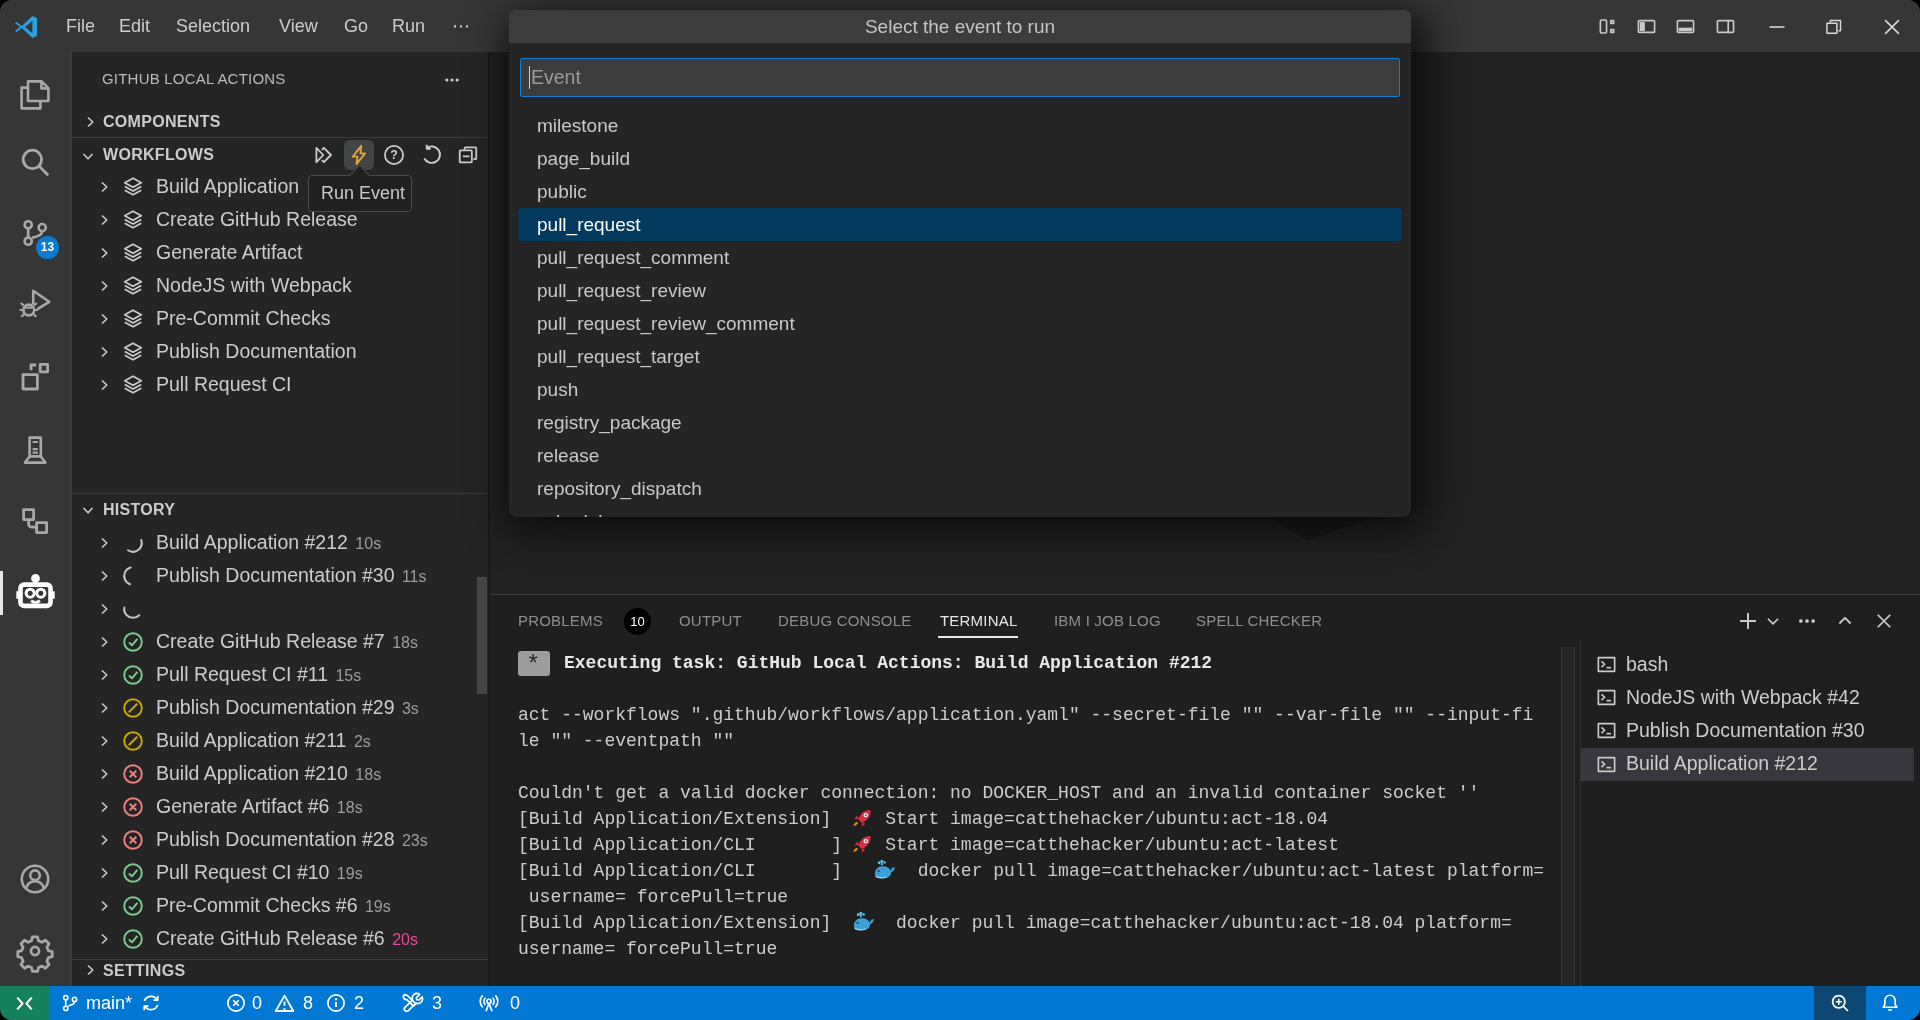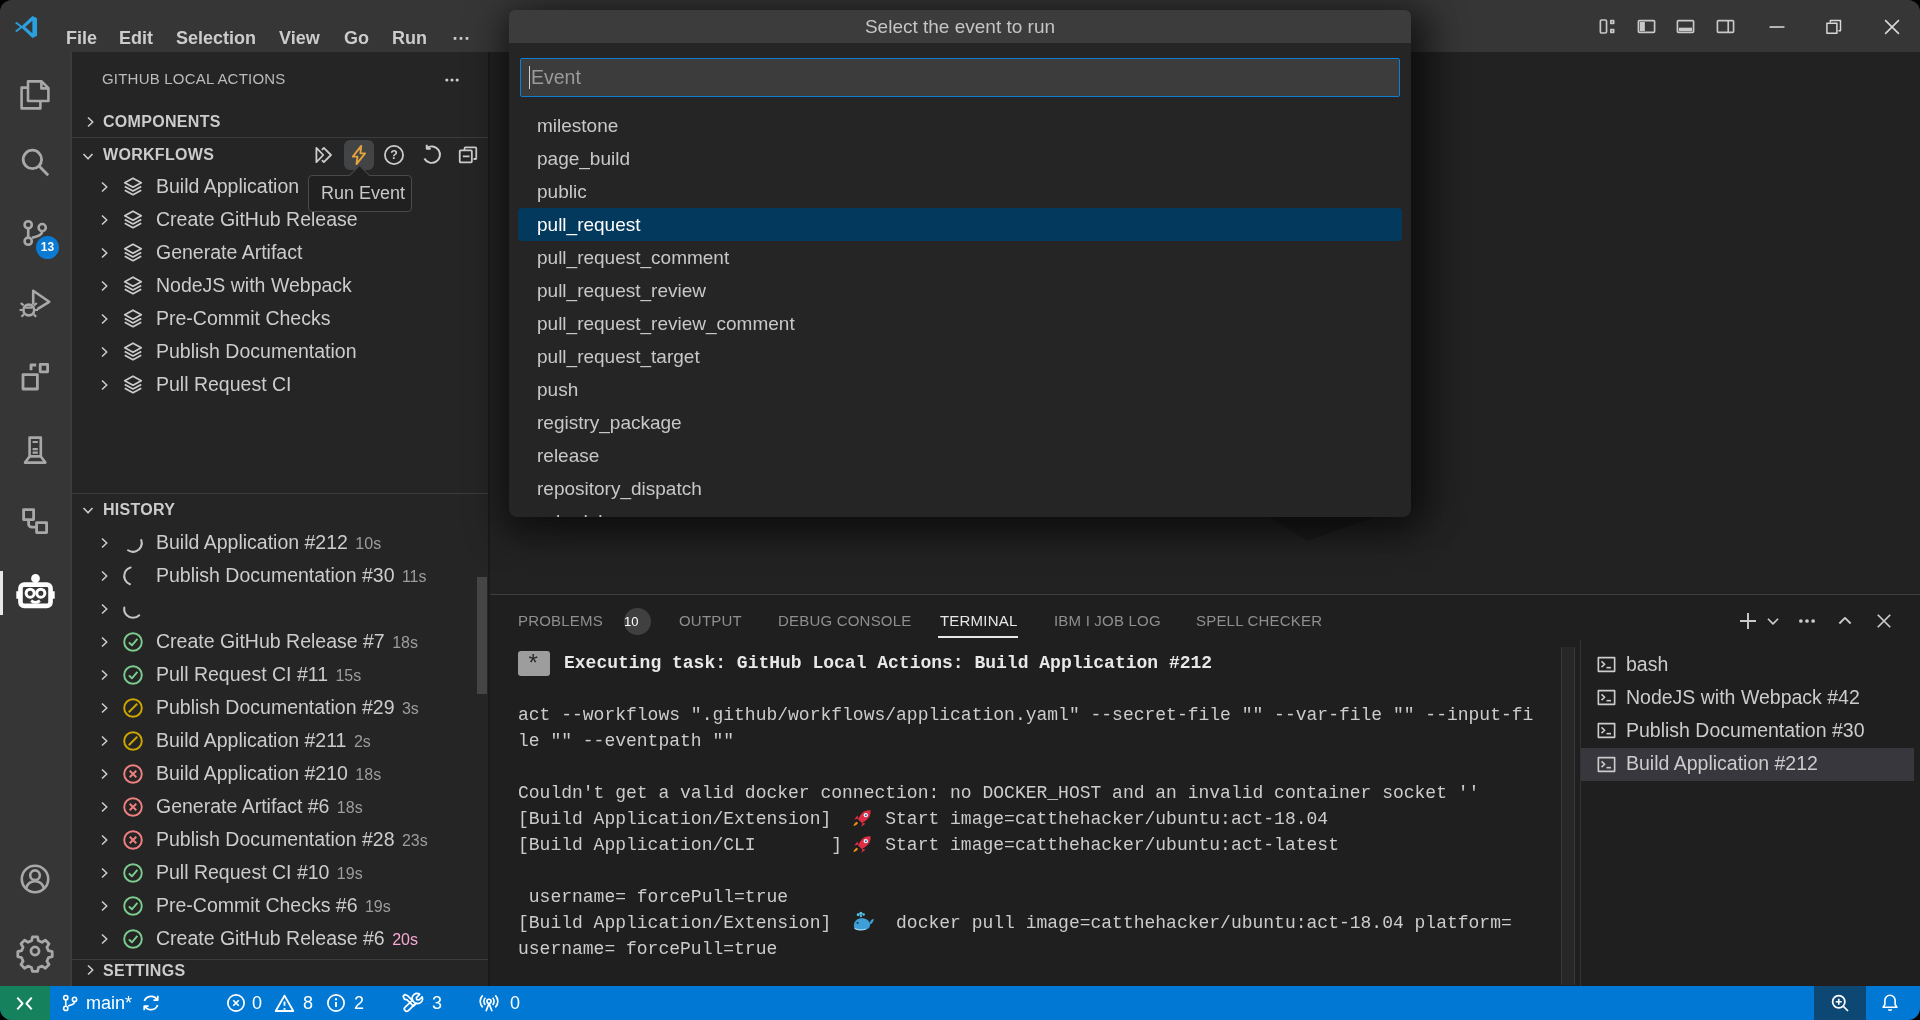--- a/index.html
+++ b/index.html
@@ -1,19 +1,19 @@
 <!DOCTYPE html>
 <html><head><meta charset="utf-8">
 <style>
 html,body{margin:0;padding:0;width:1920px;height:1020px;background:#000;overflow:hidden;}
 body{font-family:"Liberation Sans",sans-serif;}
 .abs{position:absolute;}
 #win{position:absolute;left:0;top:0;width:1920px;height:1020px;border-radius:12px;overflow:hidden;background:#1f1f1f;}
 .tb{left:0;top:0;width:1920px;height:52px;background:#363637;}
-.menu{color:#cccccc;font-size:18px;line-height:52px;top:12px;height:57px;font-weight:bold;}
+.menu{color:#cccccc;font-size:18px;line-height:52px;top:0;height:57px;}
 .ab{left:0;top:52px;width:72px;height:934px;background:#363637;}
 .sb{left:72px;top:52px;width:416px;height:934px;background:#252526;border-right:2px solid #1a1a1a;}
 .ed{left:490px;top:52px;width:1430px;height:542px;background:#222222;}
 .pn{left:490px;top:595px;width:1430px;height:391px;background:#1f1f1f;}
 .st{left:0;top:986px;width:1920px;height:34px;background:#0078d4;}
 .hdr{font-weight:bold;color:#cccccc;font-size:16px;line-height:33px;height:33px;}
 svg{position:absolute;overflow:visible;}
 .qp{left:509px;top:10px;width:902px;height:507px;background:#252526;border-radius:6px 6px 8px 8px;box-shadow:0 10px 34px 8px rgba(0,0,0,0.5),26px 0 34px 0px rgba(0,0,0,0.28);}
 .qr{left:518px;width:884px;height:33px;line-height:33px;color:#c8c8c8;font-size:19px;padding-left:19px;box-sizing:border-box;}
 </style></head><body>
@@ -313,40 +313,40 @@
       <path d="M5 8.3 L7.2 10.4 L11.2 5.8" stroke="#7ccc8e" stroke-width="1.4" fill="none" stroke-linejoin="round"></path>
     </svg>
 <div class="abs" style="left:156px;top:890.9px;font-size:19.5px;line-height:29.25px;color:#cccccc;font-weight:normal;letter-spacing:0;white-space:pre;font-family:'Liberation Sans',sans-serif;">Pre-Commit Checks #6 <span style="font-size:16px;color:#9d9d9d;padding-left:2px">19s</span></div>
 <svg class="abs" style="left:96px;top:930.5px" width="16" height="16" viewBox="0 0 16 16">
       <path d="M6 3.5 L10.8 8 L6 12.5" stroke="#cccccc" stroke-width="1.6" fill="none" stroke-linejoin="round"></path>
     </svg>
 <svg class="abs" style="left:122px;top:927.5px" width="22" height="22" viewBox="0 0 16 16">
       <circle cx="8" cy="8" r="6.4" stroke="#7ccc8e" stroke-width="1.4" fill="none"></circle>
       <path d="M5 8.3 L7.2 10.4 L11.2 5.8" stroke="#7ccc8e" stroke-width="1.4" fill="none" stroke-linejoin="round"></path>
     </svg>
-<div class="abs" style="left:156px;top:923.9px;font-size:19.5px;line-height:29.25px;color:#cccccc;font-weight:normal;letter-spacing:0;white-space:pre;font-family:'Liberation Sans',sans-serif;">Create GitHub Release #6 <span style="font-size:16px;color:#f9a8d4;padding-left:2px">20s</span></div>
+<div class="abs" style="left:156px;top:923.9px;font-size:19.5px;line-height:29.25px;color:#cccccc;font-weight:normal;letter-spacing:0;white-space:pre;font-family:'Liberation Sans',sans-serif;">Create GitHub Release #6 <span style="font-size:16px;color:#ec4899;padding-left:2px">20s</span></div>
 <div class="abs" style="left:72px;top:959px;width:416px;height:1px;background:#3c3c3c"></div>
 <svg class="abs" style="left:82px;top:962px" width="16" height="16" viewBox="0 0 16 16">
       <path d="M6 3.5 L10.8 8 L6 12.5" stroke="#cccccc" stroke-width="1.6" fill="none" stroke-linejoin="round"></path>
     </svg>
 <div class="abs hdr" style="left:103px;top:953.5px;letter-spacing:0.3px">SETTINGS</div>
 <div class="abs" style="left:477px;top:577px;width:10px;height:117px;background:rgba(130,130,130,0.35);"></div>
 <div class="abs ed"></div>
 <svg class="abs" style="left:1258px;top:480px" width="160" height="65" viewBox="0 0 160 65">
       <path d="M12 37 L49 61 L120 36 L120 0 L60 20 Z" fill="#1b1b1c"></path>
     </svg>
 <div class="abs pn"></div>
 <div class="abs" style="left:490px;top:593.5px;width:1430px;height:1.5px;background:#3e3e3f"></div>
 <div class="abs" style="left:518px;top:609.8px;font-size:15px;line-height:22.5px;color:#8f8f8f;font-weight:normal;letter-spacing:0.2px;white-space:pre;font-family:'Liberation Sans',sans-serif;">PROBLEMS</div>
 <div class="abs" style="left:679px;top:609.8px;font-size:15px;line-height:22.5px;color:#8f8f8f;font-weight:normal;letter-spacing:0.2px;white-space:pre;font-family:'Liberation Sans',sans-serif;">OUTPUT</div>
 <div class="abs" style="left:778px;top:609.8px;font-size:15px;line-height:22.5px;color:#8f8f8f;font-weight:normal;letter-spacing:0.2px;white-space:pre;font-family:'Liberation Sans',sans-serif;">DEBUG CONSOLE</div>
 <div class="abs" style="left:940px;top:609.8px;font-size:15px;line-height:22.5px;color:#e7e7e7;font-weight:normal;letter-spacing:0.2px;white-space:pre;font-family:'Liberation Sans',sans-serif;">TERMINAL</div>
 <div class="abs" style="left:1054px;top:609.8px;font-size:15px;line-height:22.5px;color:#8f8f8f;font-weight:normal;letter-spacing:0.2px;white-space:pre;font-family:'Liberation Sans',sans-serif;">IBM I JOB LOG</div>
 <div class="abs" style="left:1196px;top:609.8px;font-size:15px;line-height:22.5px;color:#8f8f8f;font-weight:normal;letter-spacing:0.2px;white-space:pre;font-family:'Liberation Sans',sans-serif;">SPELL CHECKER</div>
-<div class="abs" style="left:624px;top:608px;width:27px;height:27px;border-radius:14px;background:#404040;color:#ffffff;font-size:13px;text-align:left;line-height:27px;">10</div>
+<div class="abs" style="left:624px;top:608px;width:27px;height:27px;border-radius:14px;background:#000000;color:#ffffff;font-size:13px;text-align:center;line-height:27px;">10</div>
 <div class="abs" style="left:938px;top:636px;width:80px;height:1.5px;background:#e7e7e7"></div>
 <svg class="abs" style="left:1737px;top:610px" width="22" height="22" viewBox="0 0 16 16">
       <path d="M8 2.2 V13.8 M2.2 8 H13.8" stroke="#cccccc" stroke-width="1.4" fill="none" stroke-linejoin="round"></path>
     </svg>
 <svg class="abs" style="left:1764px;top:612px" width="18" height="18" viewBox="0 0 16 16">
       <path d="M3.5 6 L8 10.5 L12.5 6" stroke="#cccccc" stroke-width="1.5" fill="none" stroke-linejoin="round"></path>
     </svg>
 <svg class="abs" style="left:1796px;top:610px" width="22" height="22" viewBox="0 0 16 16">
       <path d="M2.2 8 a1.35 1.35 0 1 0 2.7 0 a1.35 1.35 0 1 0 -2.7 0 M6.65 8 a1.35 1.35 0 1 0 2.7 0 a1.35 1.35 0 1 0 -2.7 0 M11.1 8 a1.35 1.35 0 1 0 2.7 0 a1.35 1.35 0 1 0 -2.7 0" fill="#cccccc"></path>
     </svg>
@@ -369,20 +369,30 @@
           <path d="M5 8 L1.8 8.8 4 5.8 Z M8 11 L7.2 14.2 10.2 12 Z" fill="#dd2e44"></path>
           <path d="M4.6 11.4 C3.6 12.8 2.2 13.6 1 13.6 C1.4 12.2 2.4 11 3.6 10.4 Z" fill="#f4900c"></path>
         </svg></span> Start image=catthehacker/ubuntu:act-18.04</div>
 <div class="abs" style="left:518px;top:831.5px;font-size:18px;line-height:27.0px;color:#cccccc;font-weight:normal;letter-spacing:0;white-space:pre;font-family:'Liberation Mono',monospace;">[Build Application/CLI       ] <span style="display:inline-block;width:21.6px;position:relative;"><svg width="21" height="21" viewBox="0 0 16 16" style="position:absolute;left:-1px;top:-16px;overflow:visible">
           <path d="M14.2 1.8 C10.7 1.6 7.9 3 6.1 5.9 L4.5 8.5 7.5 11.5 10.1 9.9 C13 8.1 14.4 5.3 14.2 1.8 Z" fill="#dd2e44"></path>
           <circle cx="10.5" cy="5.5" r="1.6" fill="#fff"></circle>
           <circle cx="10.5" cy="5.5" r="0.8" fill="#226699"></circle>
           <path d="M5 8 L1.8 8.8 4 5.8 Z M8 11 L7.2 14.2 10.2 12 Z" fill="#dd2e44"></path>
           <path d="M4.6 11.4 C3.6 12.8 2.2 13.6 1 13.6 C1.4 12.2 2.4 11 3.6 10.4 Z" fill="#f4900c"></path>
         </svg></span> Start image=catthehacker/ubuntu:act-latest</div>
+<div class="abs" style="left:518px;top:857.5px;font-size:18px;line-height:27.0px;color:#cccccc;font-weight:normal;letter-spacing:0;white-space:pre;font-family:'Liberation Mono',monospace;">[Build Application/CLI       ]   <span style="display:inline-block;width:21.6px;position:relative;"><svg width="23" height="23" viewBox="0 0 16 16" style="position:absolute;left:-1px;top:-17px;overflow:visible">
+          <circle cx="4.3" cy="2.6" r="1" fill="#59c3e8"></circle>
+          <circle cx="6.2" cy="1.6" r="1.1" fill="#59c3e8"></circle>
+          <circle cx="8.1" cy="2.4" r="0.9" fill="#59c3e8"></circle>
+          <circle cx="6.2" cy="3.6" r="0.8" fill="#59c3e8"></circle>
+          <path d="M12.3 8.6 C12.6 6.6 13.6 5.6 15.2 5.5 C15 7.2 14.2 8.5 12.8 9.3 Z" fill="#3d9fd6"></path>
+          <path d="M1.3 10.3 C1.3 6.9 3.8 5.1 6.9 5.1 C10 5.1 12.4 7 12.6 9.4 C12.7 11.3 11 13.2 8.2 13.2 H4.2 C2.3 13.2 1.3 11.9 1.3 10.3 Z" fill="#3d9fd6"></path>
+          <path d="M1.9 11.5 C3.5 12.9 7 13.1 9.3 12.1 L9.8 12.9 C7.2 14 3.3 13.8 1.6 12.1 Z" fill="#a5d8f3"></path>
+          <circle cx="3.9" cy="8.3" r="0.7" fill="#0d3550"></circle>
+        </svg></span>  docker pull image=catthehacker/ubuntu:act-latest platform=</div>
 <div class="abs" style="left:518px;top:883.5px;font-size:18px;line-height:27.0px;color:#cccccc;font-weight:normal;letter-spacing:0;white-space:pre;font-family:'Liberation Mono',monospace;"> username= forcePull=true</div>
 <div class="abs" style="left:518px;top:909.5px;font-size:18px;line-height:27.0px;color:#cccccc;font-weight:normal;letter-spacing:0;white-space:pre;font-family:'Liberation Mono',monospace;">[Build Application/Extension]  <span style="display:inline-block;width:21.6px;position:relative;"><svg width="23" height="23" viewBox="0 0 16 16" style="position:absolute;left:-1px;top:-17px;overflow:visible">
           <circle cx="4.3" cy="2.6" r="1" fill="#59c3e8"></circle>
           <circle cx="6.2" cy="1.6" r="1.1" fill="#59c3e8"></circle>
           <circle cx="8.1" cy="2.4" r="0.9" fill="#59c3e8"></circle>
           <circle cx="6.2" cy="3.6" r="0.8" fill="#59c3e8"></circle>
           <path d="M12.3 8.6 C12.6 6.6 13.6 5.6 15.2 5.5 C15 7.2 14.2 8.5 12.8 9.3 Z" fill="#3d9fd6"></path>
           <path d="M1.3 10.3 C1.3 6.9 3.8 5.1 6.9 5.1 C10 5.1 12.4 7 12.6 9.4 C12.7 11.3 11 13.2 8.2 13.2 H4.2 C2.3 13.2 1.3 11.9 1.3 10.3 Z" fill="#3d9fd6"></path>
           <path d="M1.9 11.5 C3.5 12.9 7 13.1 9.3 12.1 L9.8 12.9 C7.2 14 3.3 13.8 1.6 12.1 Z" fill="#a5d8f3"></path>
           <circle cx="3.9" cy="8.3" r="0.7" fill="#0d3550"></circle>

